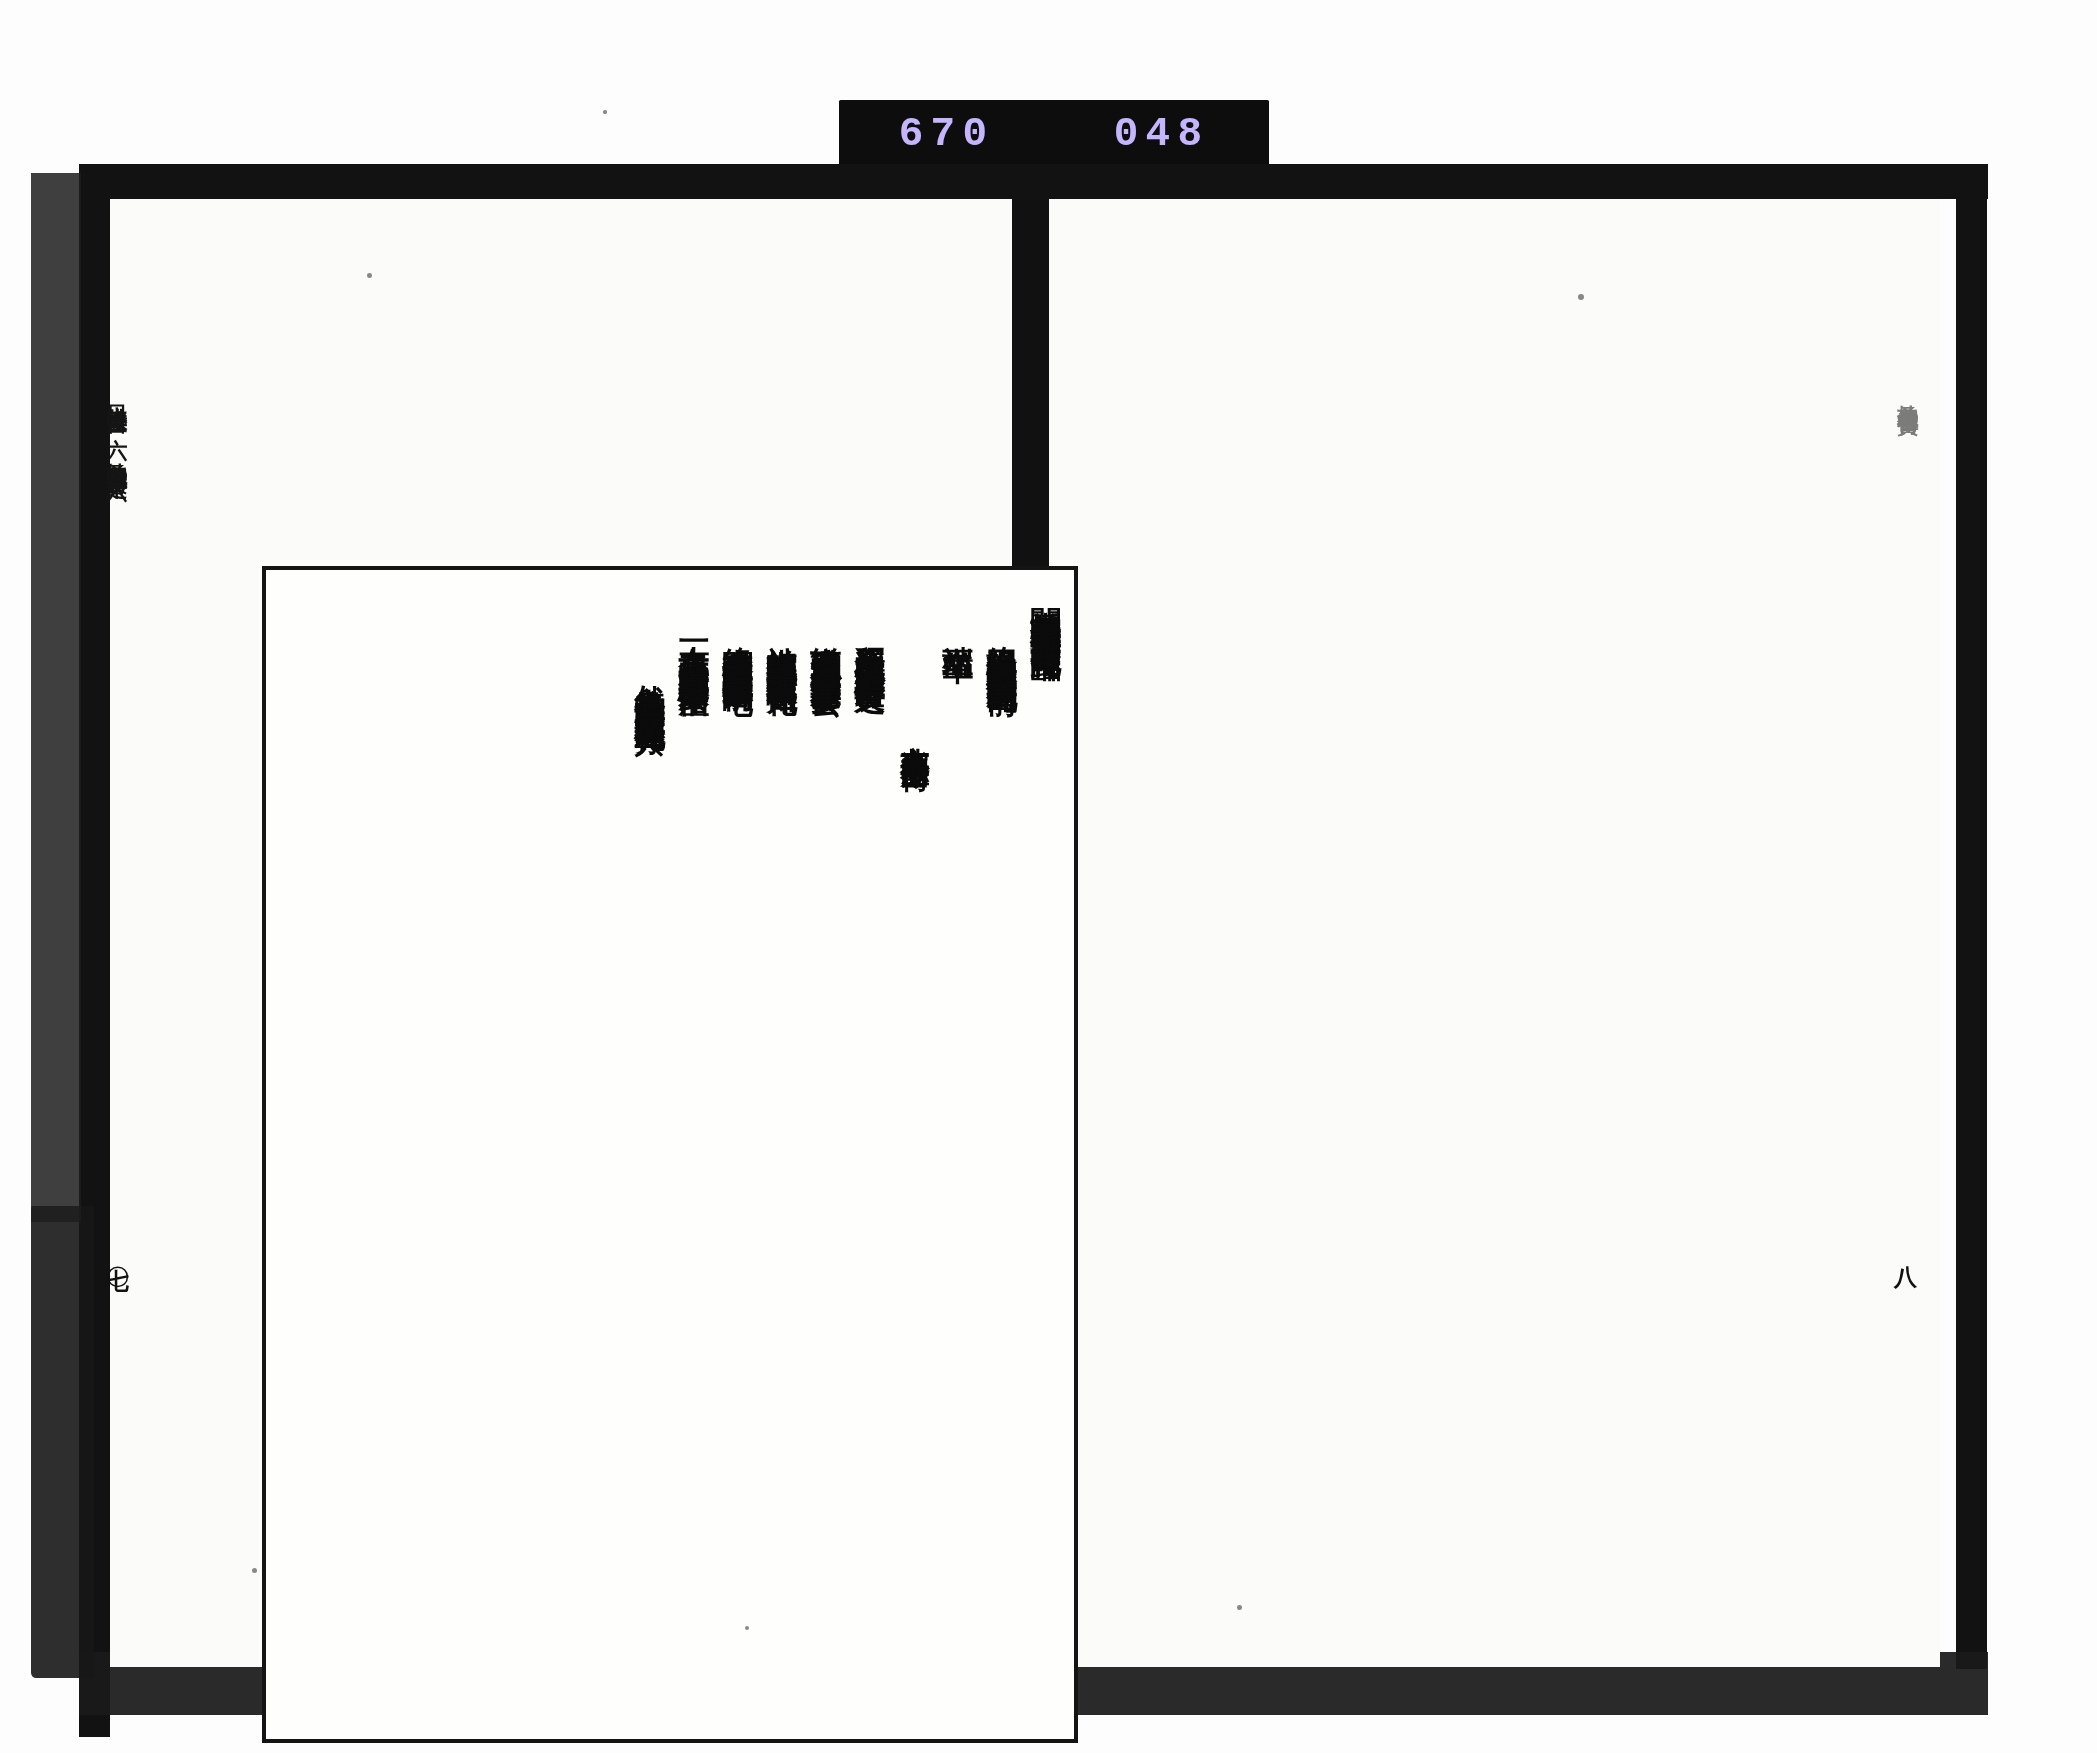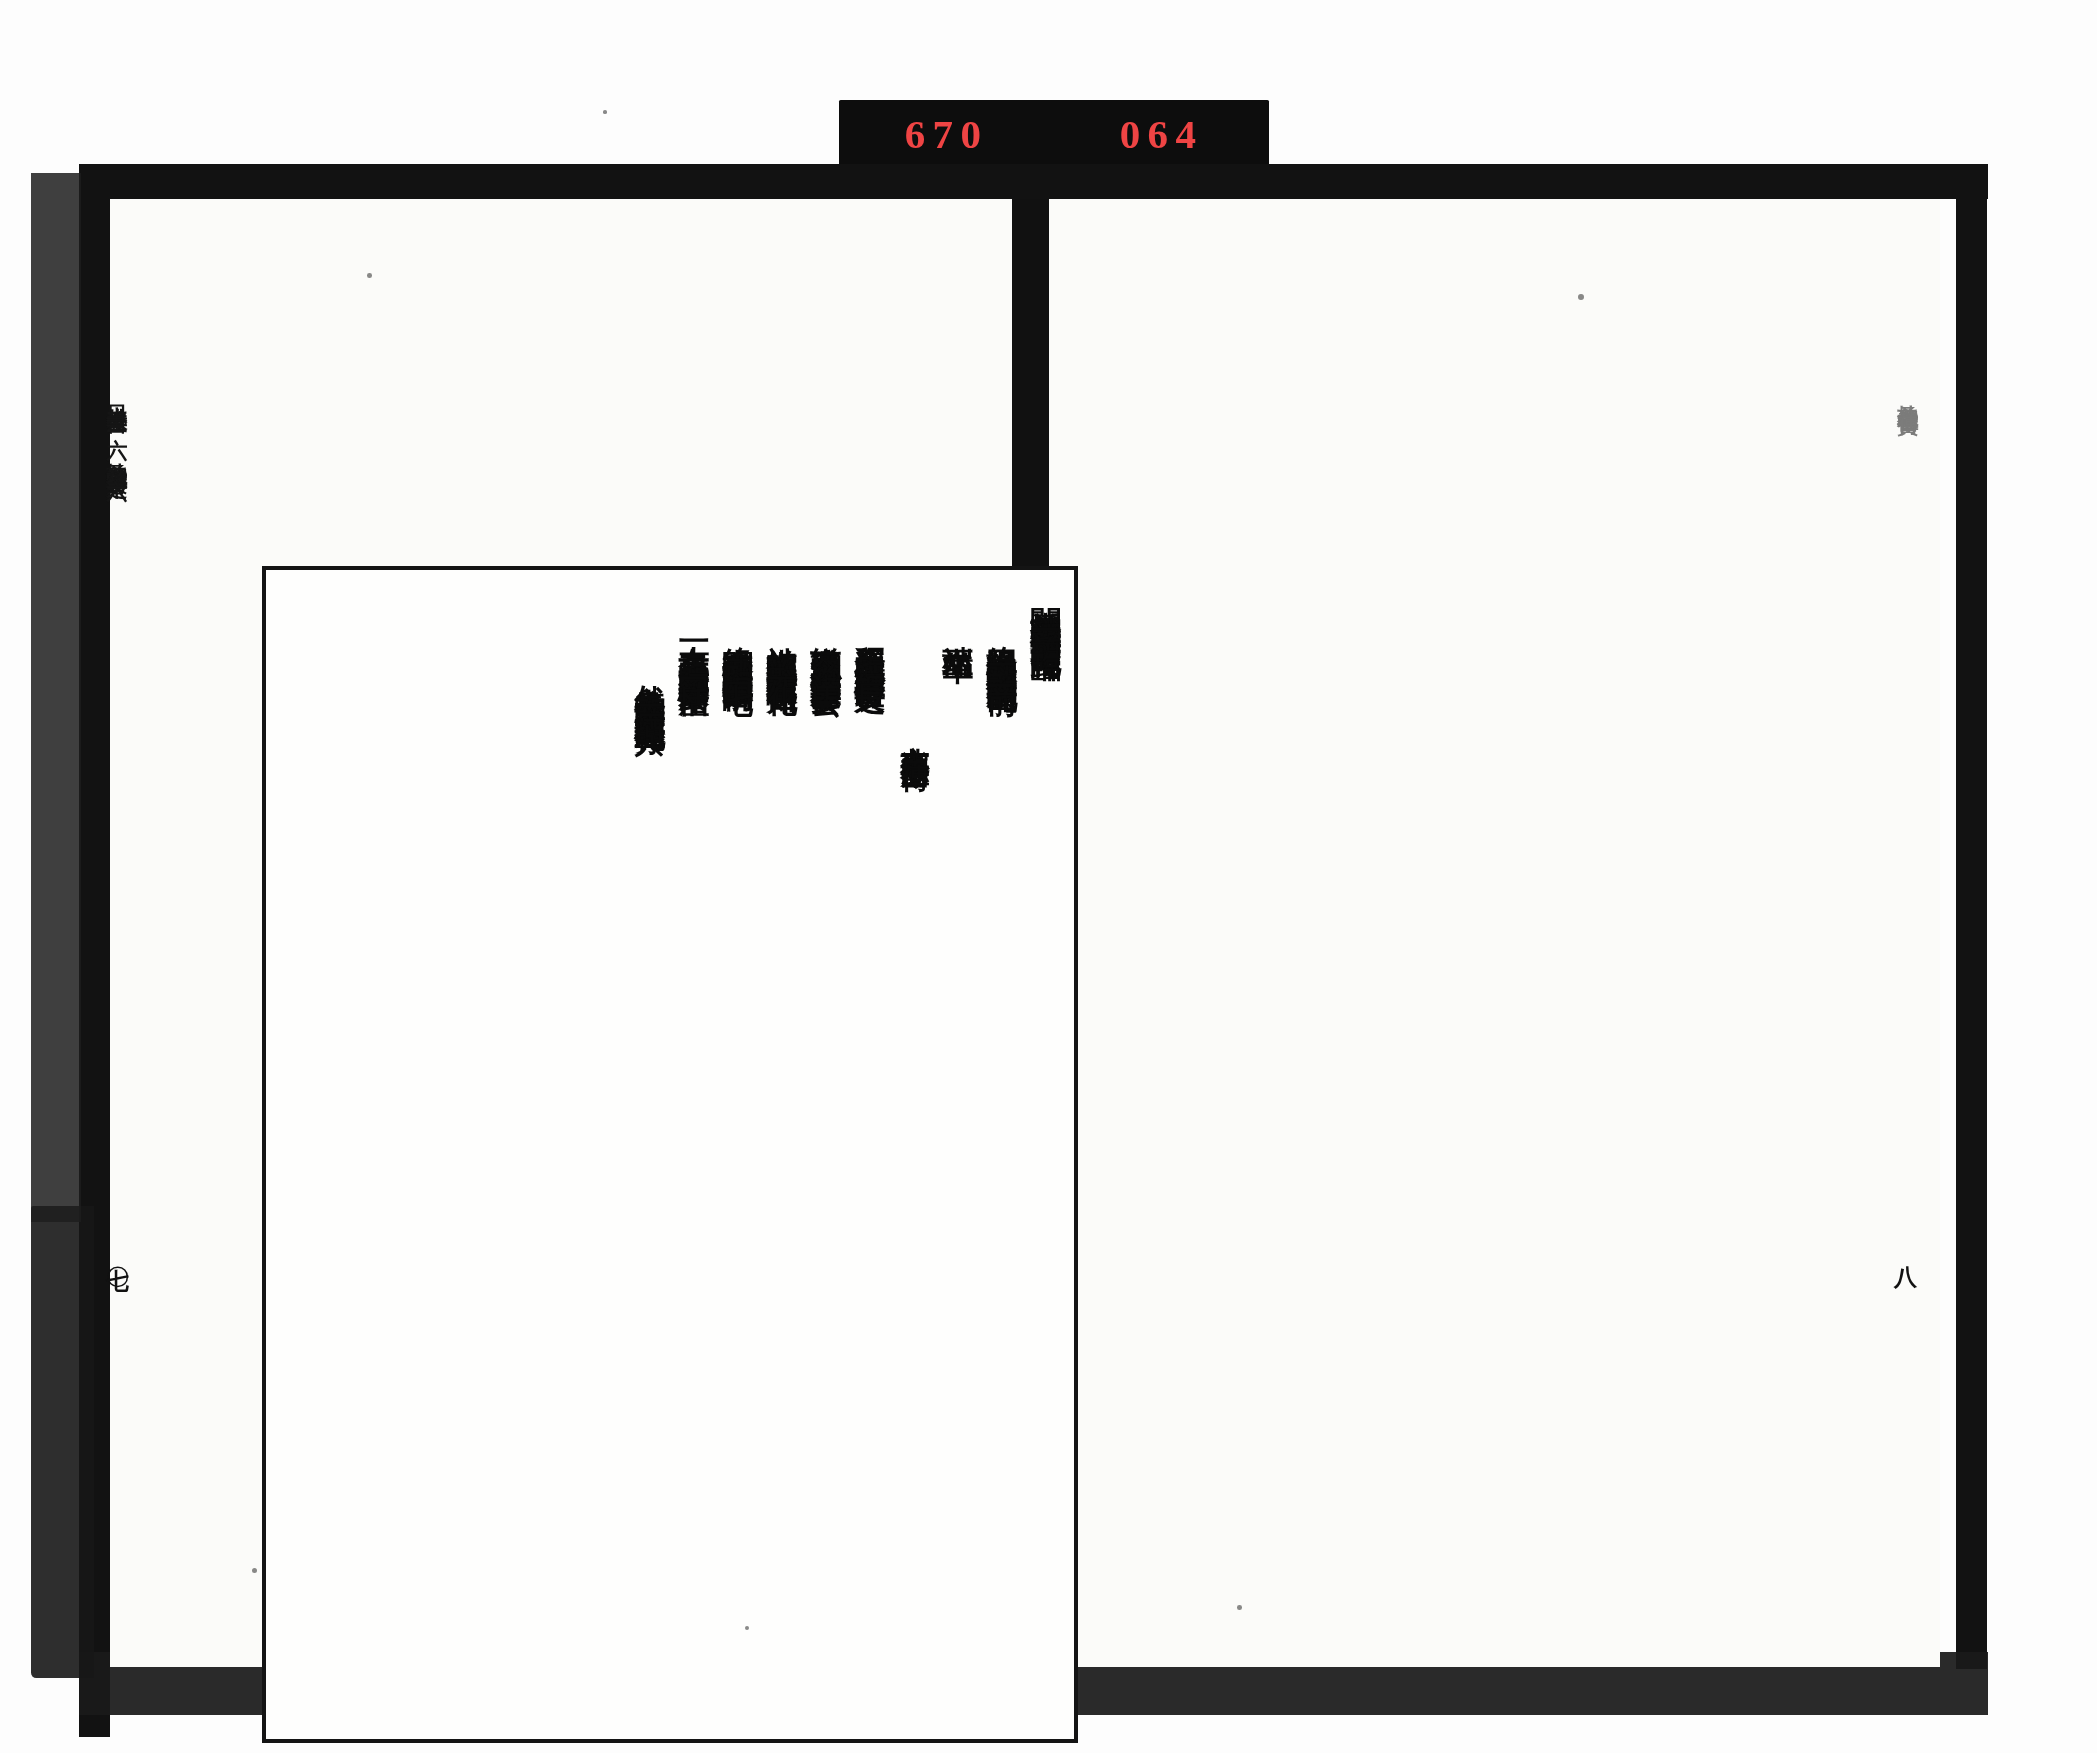--- a/index.html
+++ b/index.html
@@ -30,22 +30,22 @@
     top: 100px;
     width: 430px;
     height: 68px;
     background: #0d0d0d;
     display: flex;
     align-items: center;
     justify-content: space-around;
     border-radius: 1.6px;
   }
   .film-number {
-    color: #ef4444;
-    font-family: Liberation Serif, serif;
+    color: #c4b5fd;
+    font-family: Liberation Mono, monospace;
     font-size: 41px;
     font-weight: 700;
     letter-spacing: 7.3px;
   }
 
   
   #film-bar {
     position: absolute;
     left: 79px;
     top: 164px;
@@ -215,21 +215,21 @@
     opacity: .85;
   }
 </style>
 </head>
 <body>
 
 <div id="scan-canvas">
 
   <div id="film-header">
     <span class="film-number">670</span>
-    <span class="film-number">064</span>
+    <span class="film-number">048</span>
   </div>
 
   <div id="film-bar"></div>
   <div id="film-bar-left-drop"></div>
   <div id="film-bar-right-drop"></div>
   <div id="film-bottom-shadow"></div>
   <div id="edge-smudge"></div>
   <div id="edge-smudge-top"></div>
 
   <div class="page" id="page-right">

